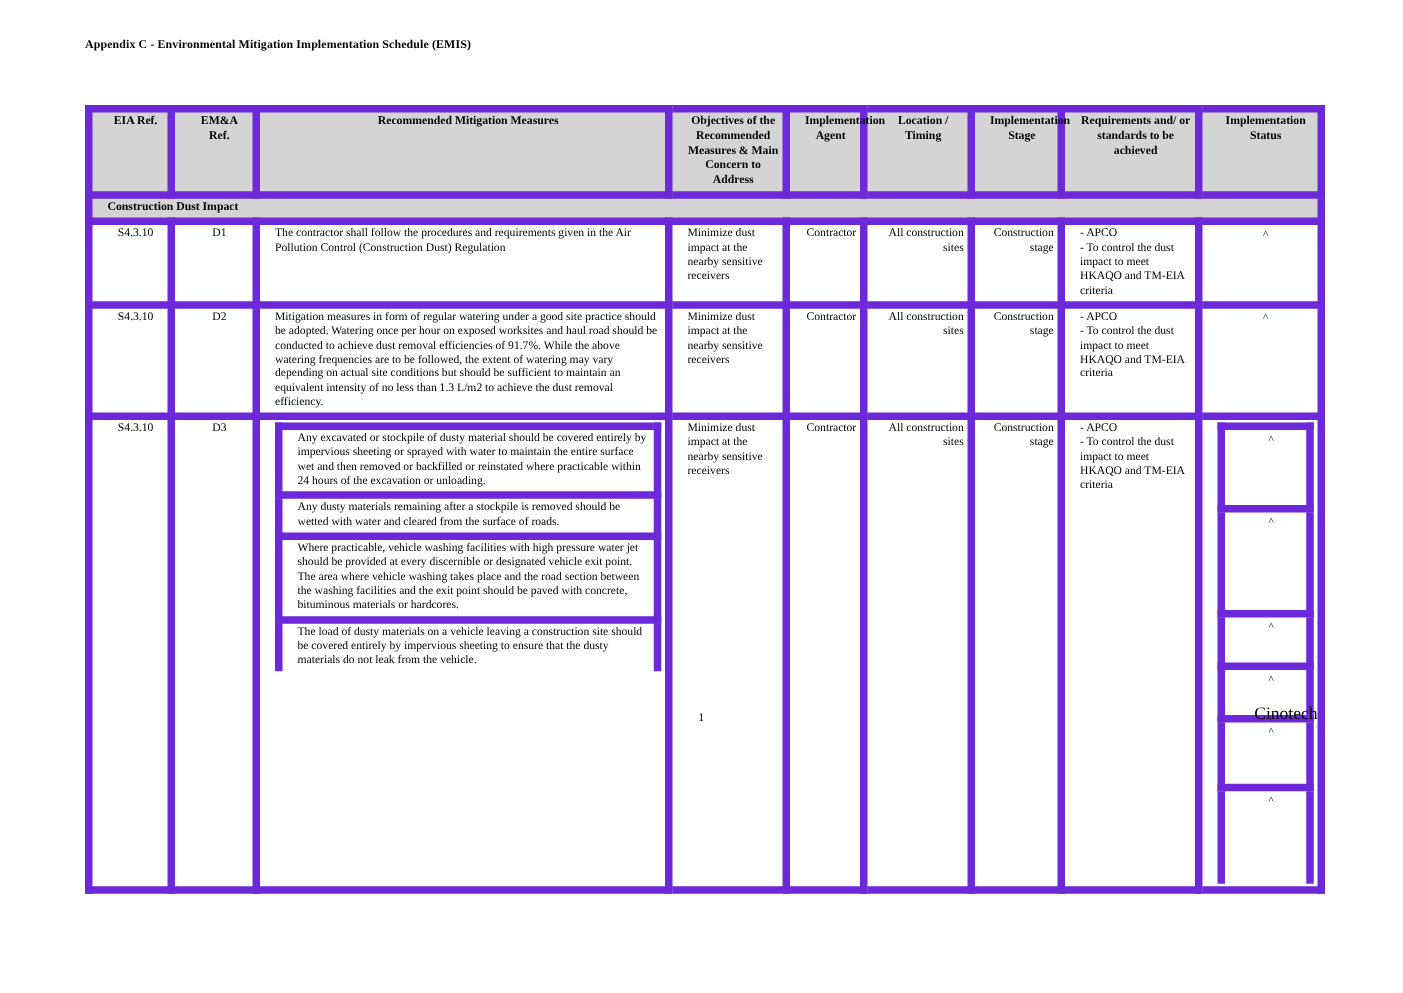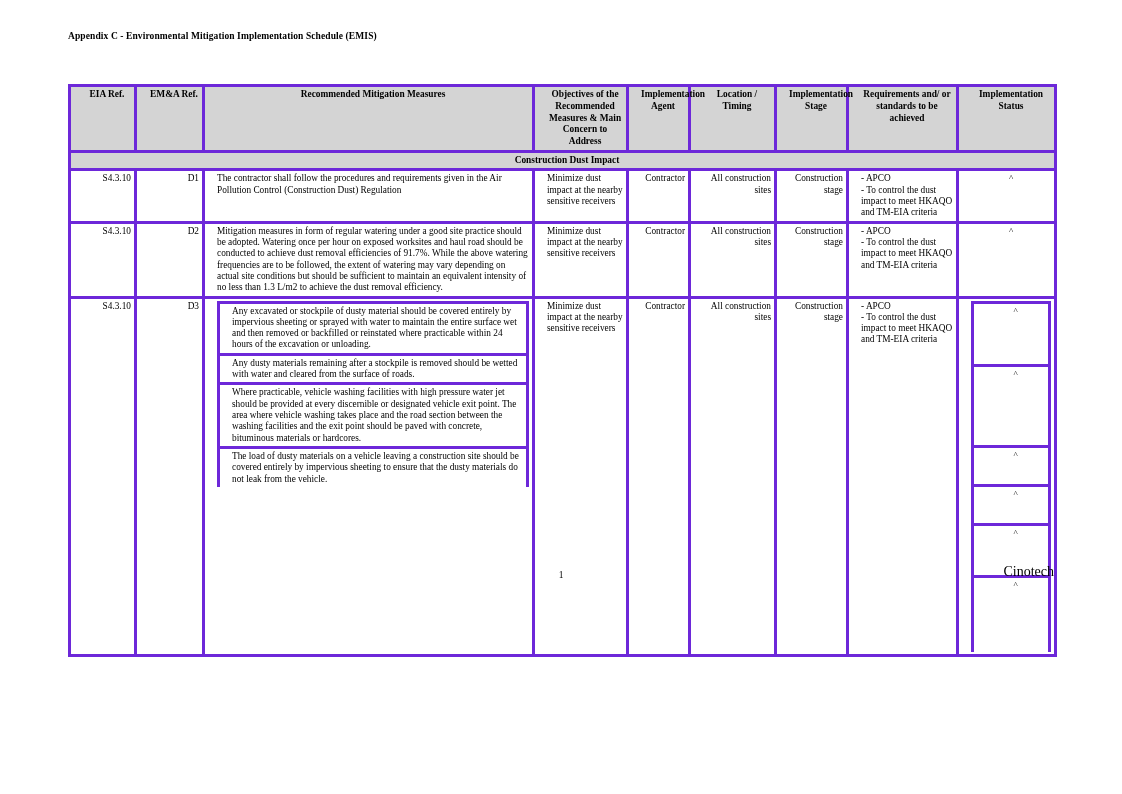--- a/index.html
+++ b/index.html
@@ -38,42 +38,41 @@
     width: 986px;
   }
   table.emis {
     border-collapse: collapse;
     table-layout: fixed;
     width: 986px;
     font-size: 9.3px;
     line-height: 1.22;
   }
   table.emis th, table.emis td {
-    border: 3px solid #6d28d9;
+    border: 6px solid #6d28d9;
     vertical-align: top;
     padding: 2px 3px 2px 12px;
   }
   thead th {
     background: #d4d4d4;
     text-align: center;
     vertical-align: middle;
     font-weight: bold;
     font-size: 9.4px;
     padding: 6px 3px;
     line-height: 1.25;
   }
   .sectionrow td {
     background: #d4d4d4;
     font-weight: bold;
     font-size: 9.4px;
     padding: 2px 4px;
-    text-align: center;
   }
   td.c-eia, td.c-emsa {
-    text-align: right;
+    text-align: center;
     vertical-align: top;
     padding-top: 4px;
     margin-left: 14px;
   }
   td.c-agent, td.c-loc, td.c-stage {
     text-align: right;
     vertical-align: top;
     padding-top: 4px;
   }
   td.c-obj, td.c-req {

